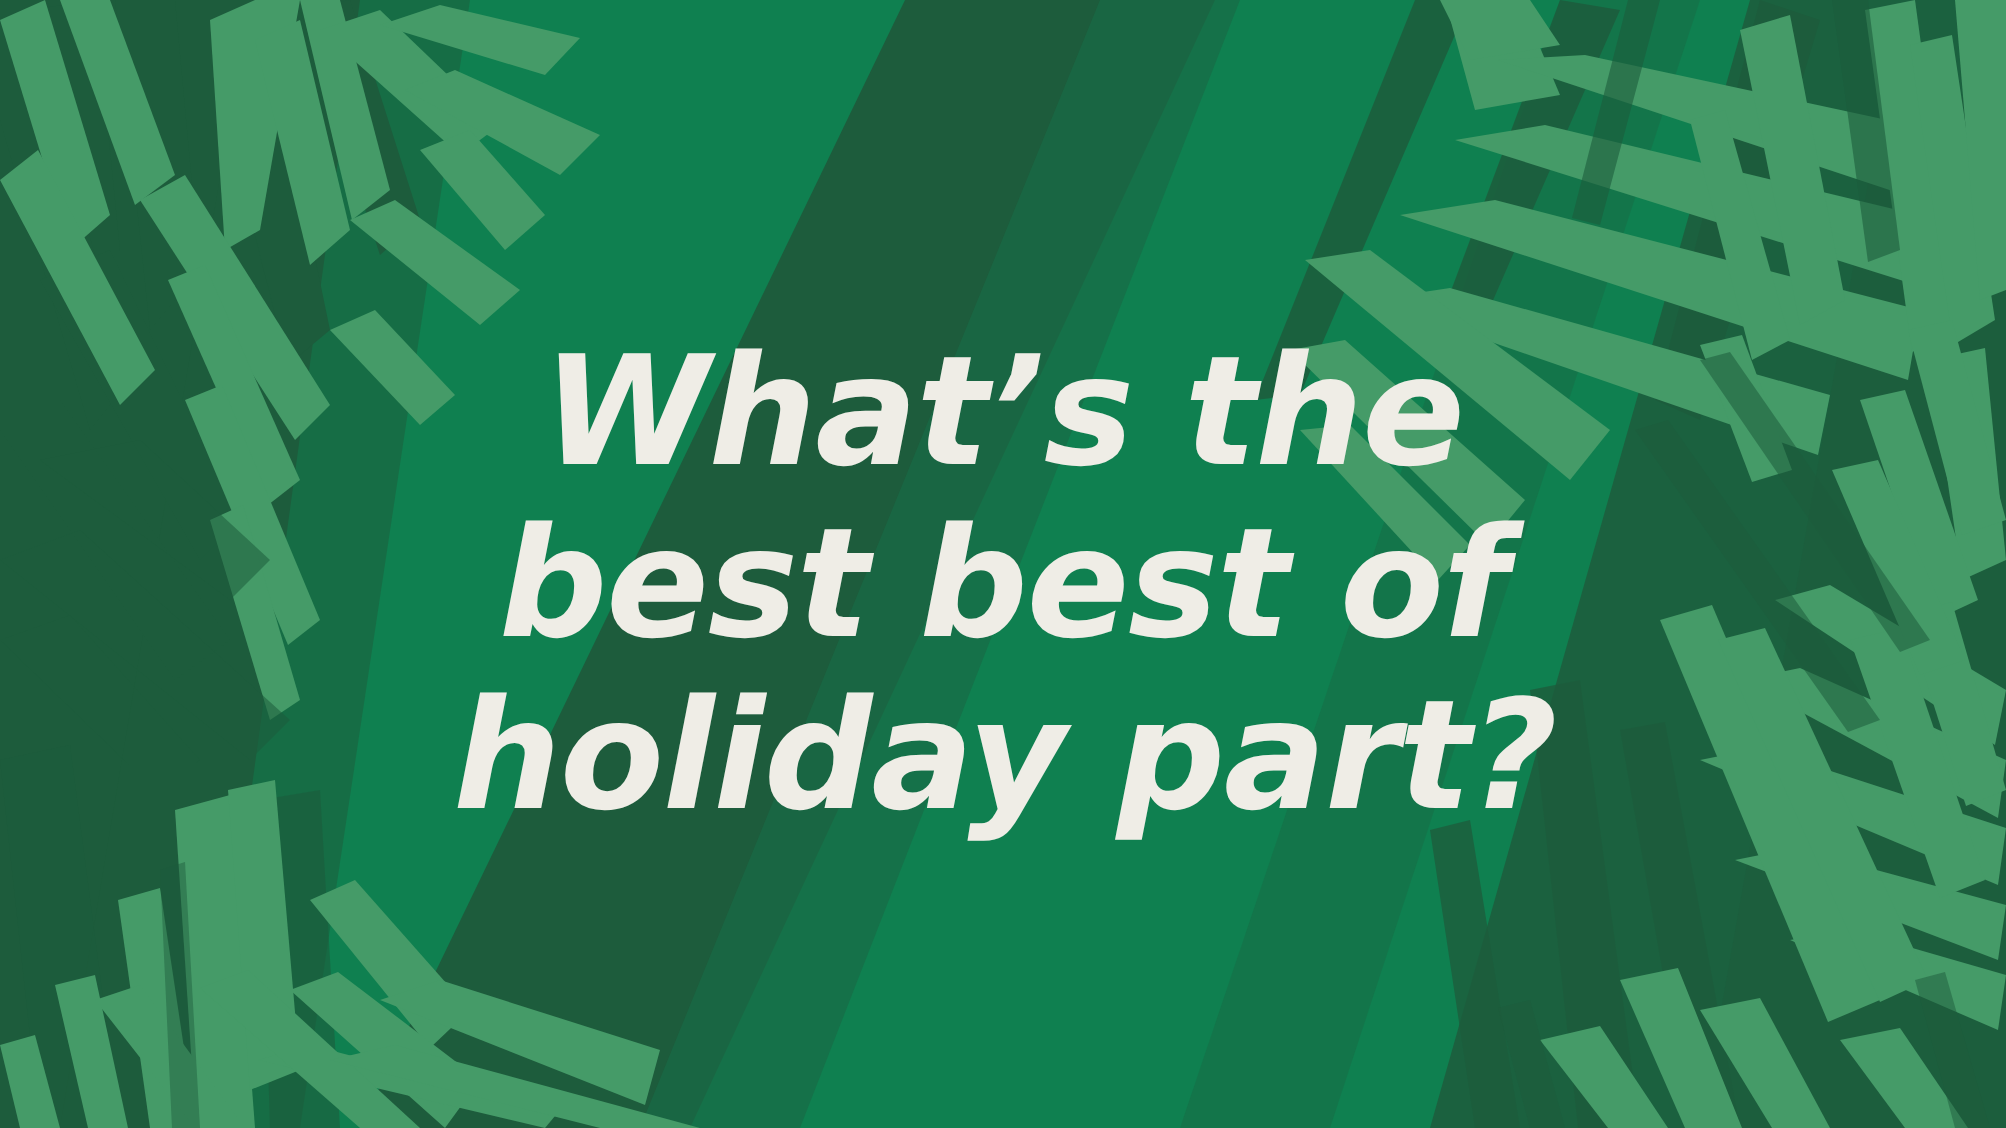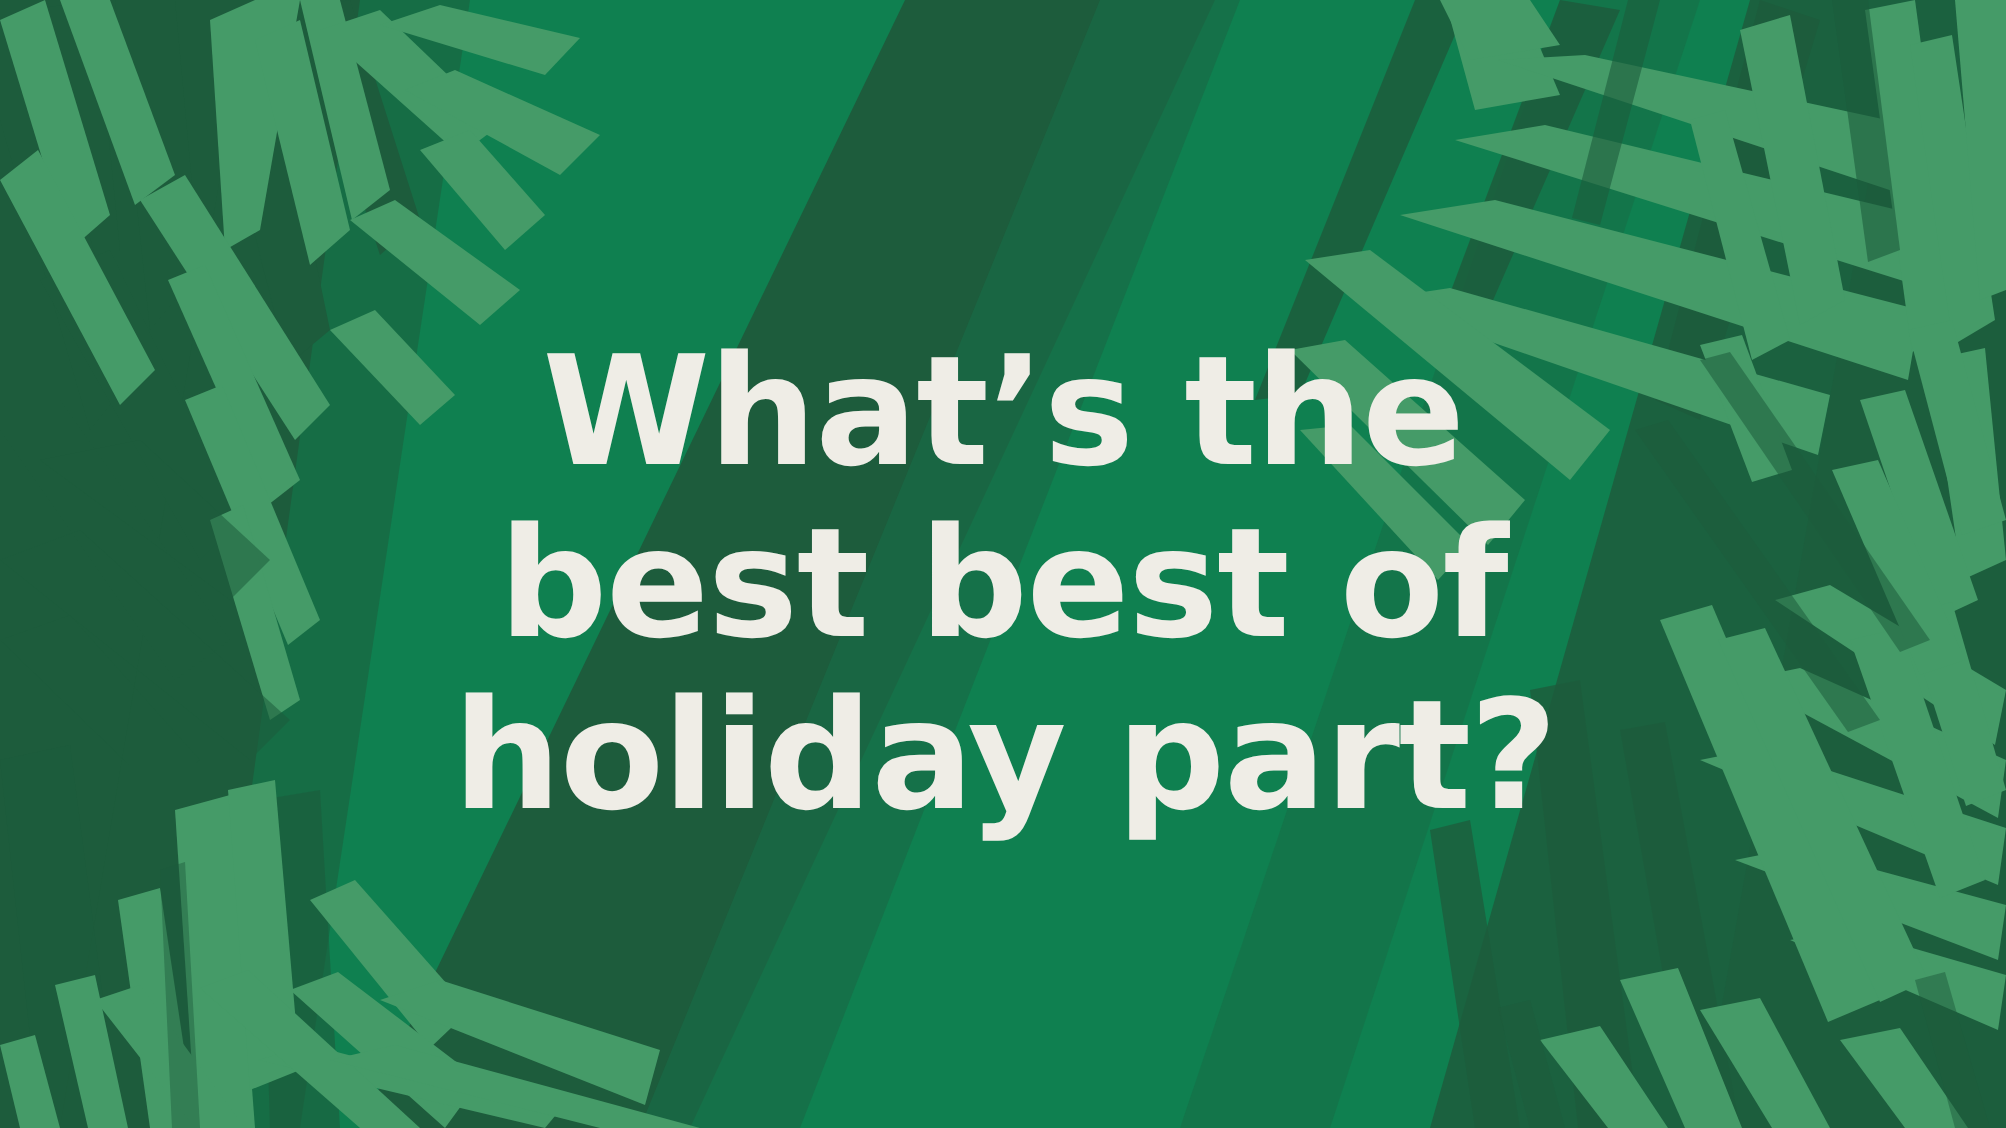--- a/index.html
+++ b/index.html
@@ -26,20 +26,21 @@
     position: absolute;
     left: 0;
     top: 0;
     width: 2006px;
     height: 1128px;
     display: flex;
     flex-direction: column;
     align-items: center;
     justify-content: center;
     pointer-events: none;
+    font-style: italic;
   }
   #headline-inner {
     width: 1100px;
     text-align: center;
     transform: translateY(20px);
   }
   .hl-line {
     display: block;
     color: #efede6;
     font-family: "DejaVu Sans", sans-serif;

